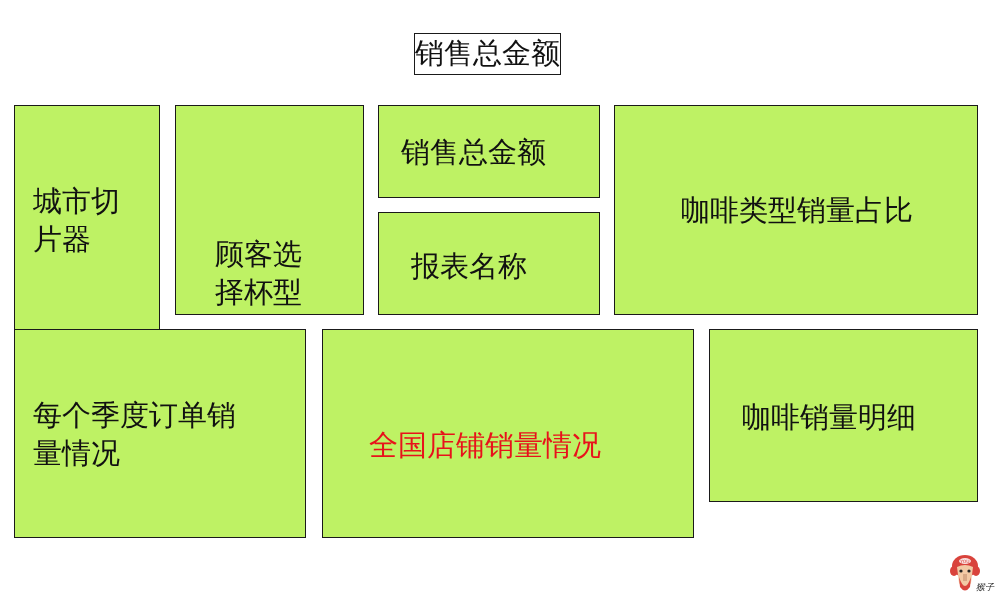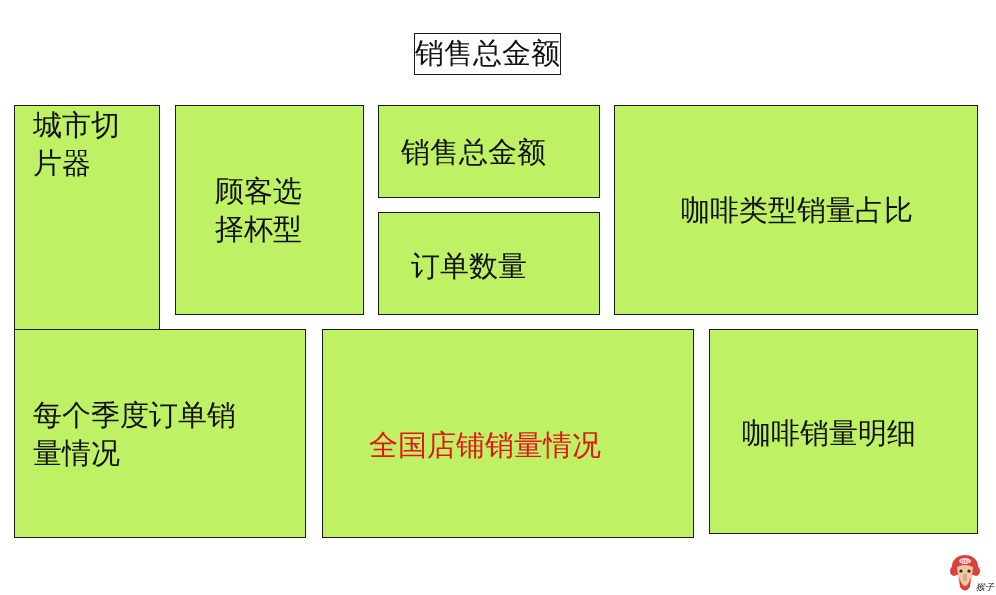--- a/index.html
+++ b/index.html
@@ -39,28 +39,28 @@
       display: flex;
       font-size: 29px;
       line-height: 38px;
       color: #111;
     }
     .panel .label {
       white-space: pre-line;
     }
     .panel.red .label { color: #e8121b; margin-top: 6px; }
 
-    #p-city   { left: 14px;  top: 105px; width: 146px; height: 230px; padding-left: 18px; }
-    #p-cup    { left: 175px; top: 105px; width: 189px; height: 210px; align-items: center; padding-left: 39px; }
+    #p-city   { left: 14px;  top: 105px; width: 146px; height: 230px; align-items: center; padding-left: 18px; }
+    #p-cup    { left: 175px; top: 105px; width: 189px; height: 210px; align-items: flex-end; padding-left: 39px; font-family: Liberation Mono, monospace; }
     #p-amount { left: 378px; top: 105px; width: 222px; height: 93px;  align-items: center; padding-left: 22px; }
     #p-orders { left: 378px; top: 212px; width: 222px; height: 103px; align-items: center; padding-left: 32px; padding-top: 4px; }
     #p-type   { left: 614px; top: 105px; width: 364px; height: 210px; align-items: center; justify-content: center; padding-left: 2px; }
     #p-season { left: 14px;  top: 329px; width: 292px; height: 209px; align-items: center; padding-left: 18px; font-family: Liberation Serif, serif; }
     #p-stores { left: 322px; top: 329px; width: 372px; height: 209px; align-items: center; padding-left: 46px; padding-top: 16px; }
-    #p-detail { left: 709px; top: 329px; width: 269px; height: 205px; align-items: center; padding-left: 32px; padding-top: 2px; }
+    #p-detail { left: 709px; top: 329px; width: 269px; height: 173px; align-items: center; padding-left: 32px; padding-top: 2px; }
 
     .logo {
       position: absolute;
       left: 950px;
       top: 553px;
       width: 46px;
       height: 42px;
     }
     .logo svg { display: block; }
     .logo-text {
@@ -88,21 +88,21 @@
 <div class="panel" id="p-cup">
   <span class="label">顾客选
 择杯型</span>
 </div>
 
 <div class="panel" id="p-amount">
   <span class="label">销售总金额</span>
 </div>
 
 <div class="panel" id="p-orders">
-  <span class="label">订单数量</span>
+  <span class="label">报表名称</span>
 </div>
 
 <div class="panel" id="p-type">
   <span class="label">咖啡类型销量占比</span>
 </div>
 
 <div class="panel" id="p-season">
   <span class="label">每个季度订单销
 量情况</span>
 </div>

